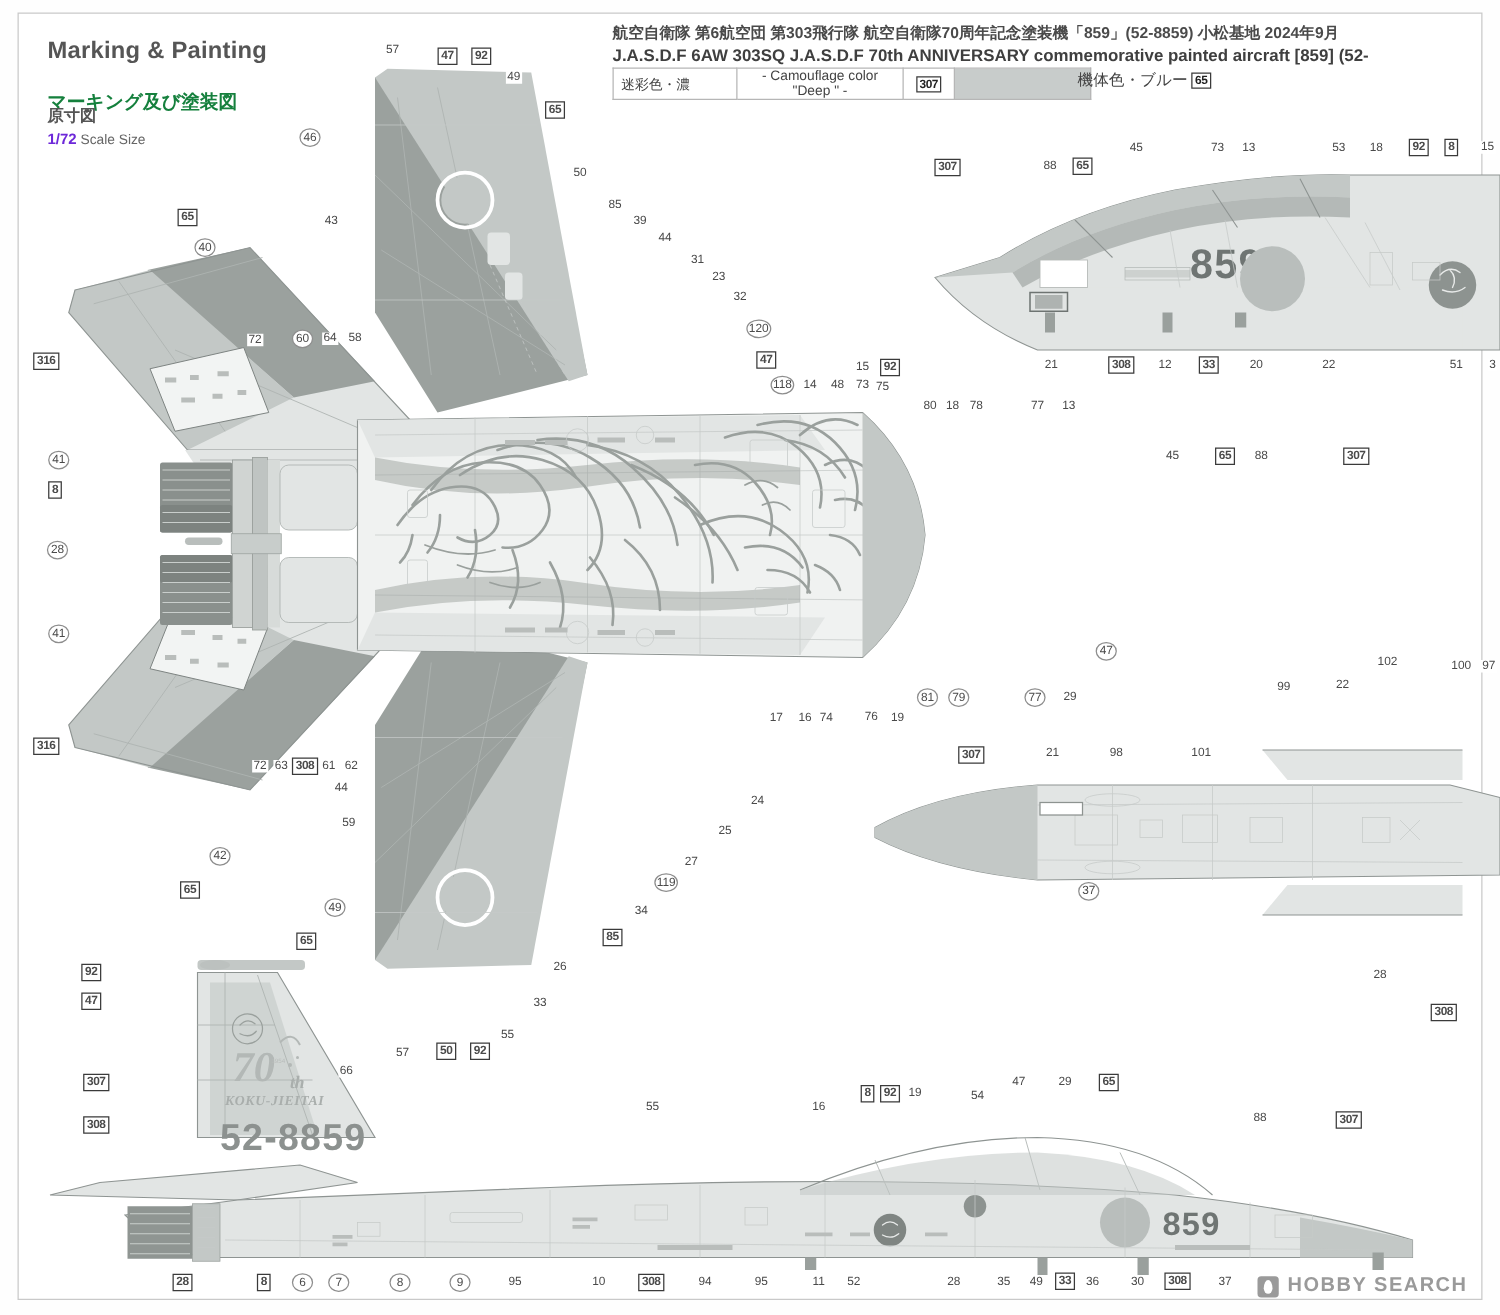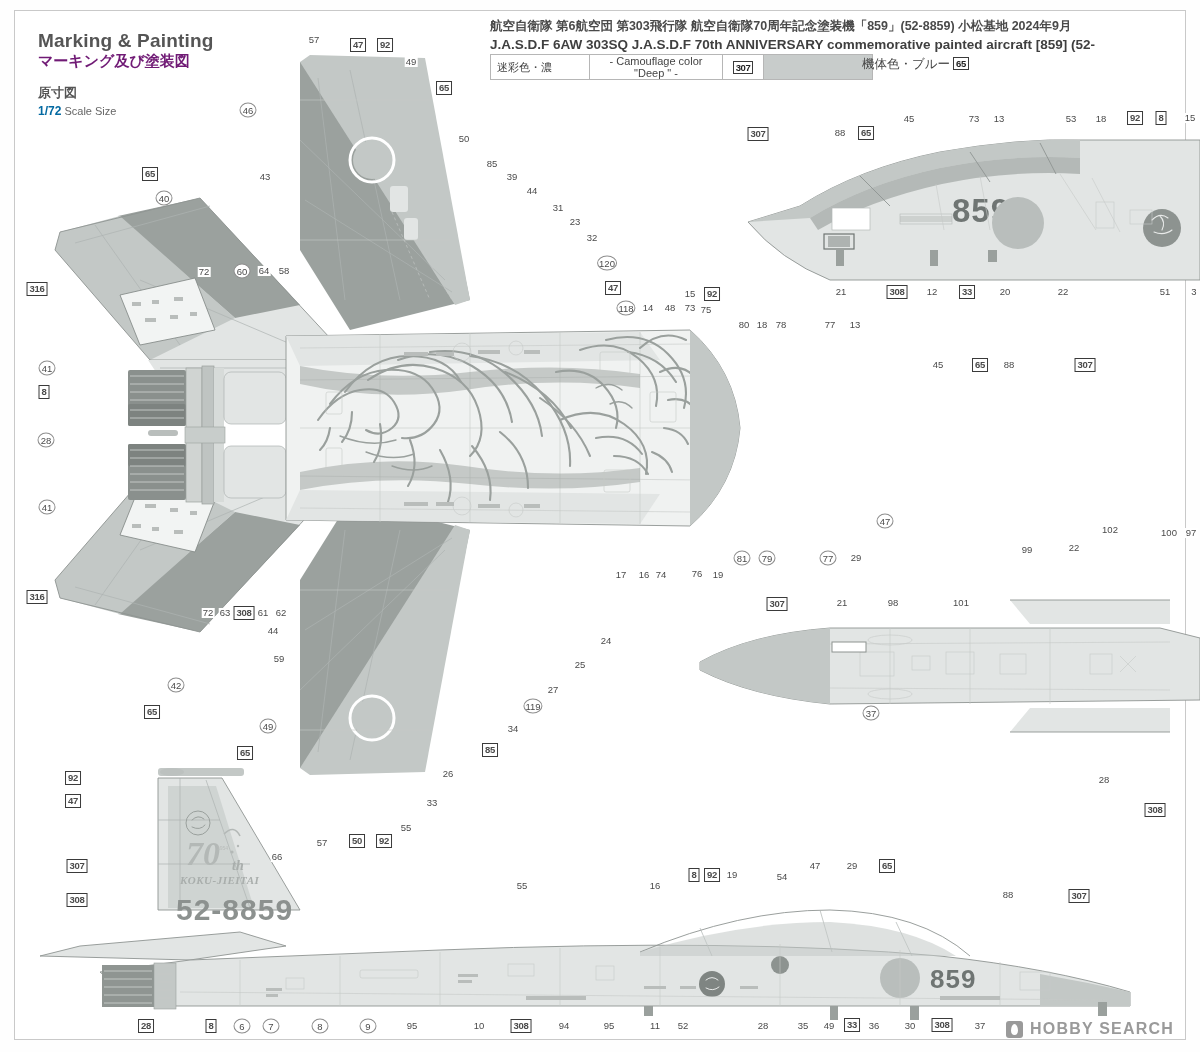--- a/index.html
+++ b/index.html
@@ -6,24 +6,24 @@
   body{width:1200px;height:1052px;position:relative;overflow:hidden;
        font-family:"Liberation Sans","DejaVu Sans",sans-serif;color:#3a3a3a;}
 
   #sheet{position:absolute;inset:0;background:#fefefe;}
   .frame{position:absolute;left:14px;top:10px;width:1172px;height:1030px;
          border:1px solid #c9c9c9;box-sizing:border-box;background:#fff;}
 
   
   .title-block{position:absolute;left:38px;top:30px;}
   .title-en{font-size:19px;font-weight:bold;color:#555;letter-spacing:.2px;}
-  .title-jp{font-size:15px;font-weight:bold;color:#701a75;margin-top:0;}
+  .title-jp{font-size:15px;font-weight:bold;color:#15803d;margin-top:20px;}
   .scale-jp{position:absolute;left:38px;top:84px;font-size:13px;font-weight:bold;color:#555;}
   .scale-en{position:absolute;left:38px;top:104px;font-size:11px;color:#666;}
-  .scale-en b{font-size:12px;color:#0369a1;}
+  .scale-en b{font-size:12px;color:#6d28d9;}
 
   .hdr-right{position:absolute;left:490px;top:18px;width:720px;}
   .hdr-jp{font-size:12.5px;font-weight:bold;color:#4a4a4a;white-space:nowrap;line-height:16px;}
   .hdr-en{font-size:13.5px;font-weight:bold;color:#3f3f3f;white-space:nowrap;line-height:17px;margin-top:2px;}
 
   
   .legend{position:absolute;left:490px;top:54px;border-collapse:collapse;}
   .legend td{border:1px solid #b6b6b6;height:21px;font-size:11px;padding:0 6px;color:#444;margin-top:24px;}
   .lg-name{width:86px;font-size:12.5px;}
   .lg-en{width:120px;font-size:9px;color:#555;text-align:center;}

